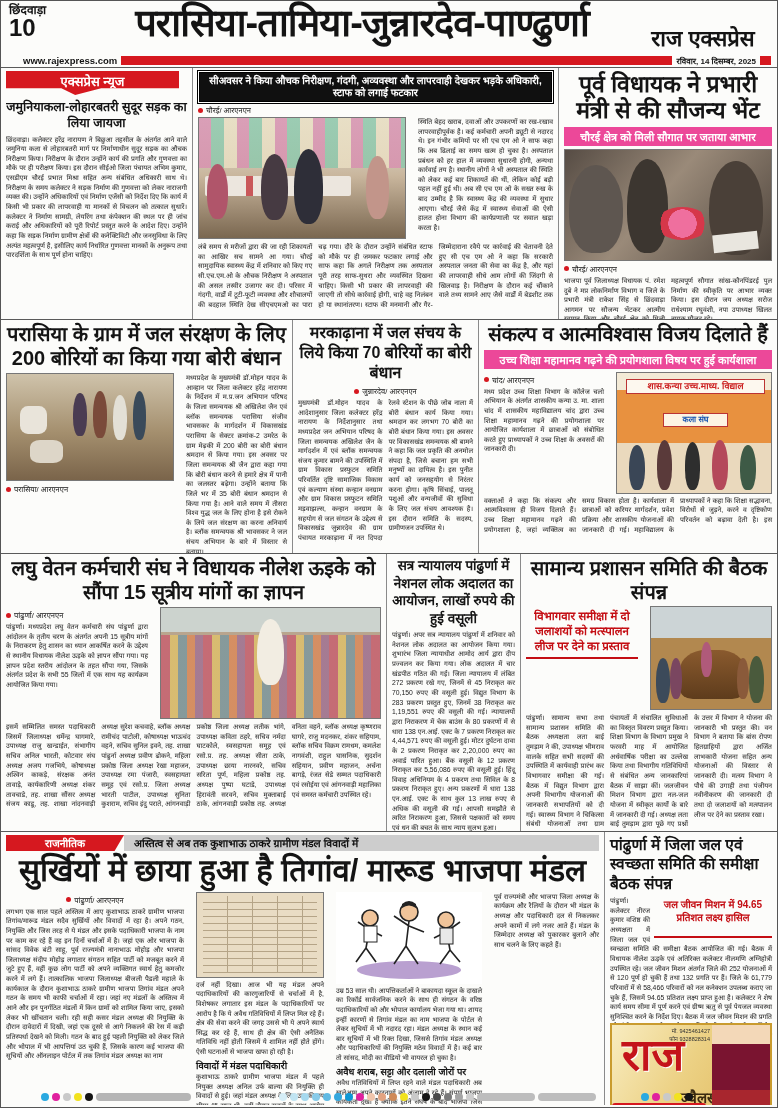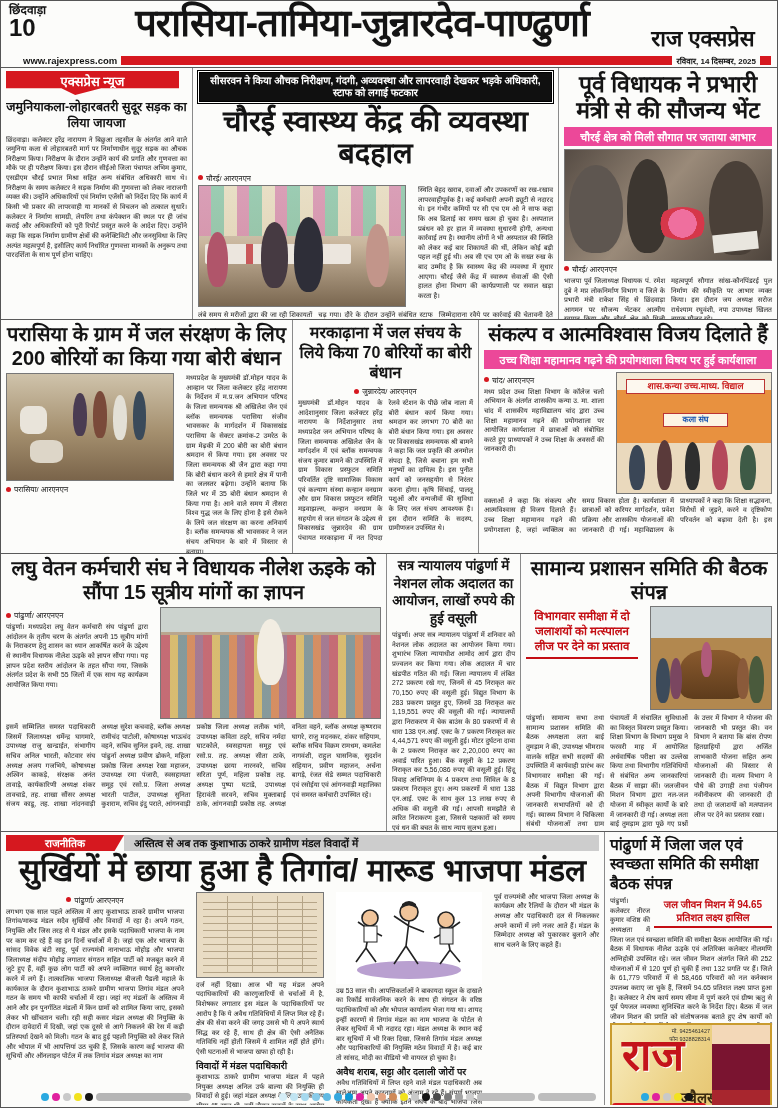--- a/index.html
+++ b/index.html
@@ -68,21 +68,21 @@
   .ph-doc .lines{position:absolute;inset:4% 5%;
      background:repeating-linear-gradient(180deg,transparent 0 6px,#b5a487 6px 7px),repeating-linear-gradient(90deg,transparent 0 24px,#b5a487 24px 25px)}
   .ph-cartoon{background:#fff}
   
   .labelrow{display:flex;align-items:stretch;height:16px;margin-bottom:2px}
   .polit{background:#d6181f;color:#fff;font-weight:bold;font-size:10.5px;width:118px;text-align:center;
          line-height:16px;clip-path:polygon(0 0,100% 0,92% 100%,0 100%)}
   .graystrip{flex:1;background:#cdcdcd;color:#111;font-weight:bold;font-size:10.5px;line-height:16px;padding-left:10px}
   
   .inset{float:right;width:118px;color:#c40e14;font-weight:bold;font-size:10px;text-align:center;line-height:1.3;
-         border-bottom:2px solid #c40e14;margin:2px 0 2px 4px;padding-bottom:2px}
+         border-bottom:2px solid #c40e14;margin:2px 0 2px 4px;padding-bottom:12px}
   
   .ribbon{background:#d6181f;color:#fff;font-weight:bold;font-size:13px;text-align:center;padding:3px 4px;
           margin:0 8px 4px 0;clip-path:polygon(0 0,100% 0,100% 72%,55% 72%,40% 100%,32% 72%,0 72%);height:24px;line-height:1.2}
   
   .ad{border:2px solid #c99b2e;background:linear-gradient(120deg,#f8ecc0 0%,#ecd184 45%,#ddb457 100%);
       position:relative;height:112px;margin-top:3px;overflow:hidden}
   .ad-phone{position:absolute;right:60px;top:3px;font-size:5.5px;color:#333;text-align:right;line-height:1.4}
   .ad-brand{position:absolute;left:10px;top:8px;font-size:44px;font-weight:bold;color:#c4131a;line-height:1;text-shadow:1px 1px 0 #fff}
   .ad-sub{position:absolute;left:68px;top:62px;font-size:15px;font-weight:bold;color:#3a2a10}
   .ad-note{position:absolute;left:6px;top:84px;font-size:6.5px;color:#4a3a18;font-weight:bold}
@@ -118,22 +118,21 @@
     <span class="redsq"></span>
   </div>
 
   <div class="band" style="height:252px">
     <div class="cell" style="width:192px">
       <div class="ribbon">एक्सप्रेस न्यूज</div>
       <div class="h-xs" style="text-align:center">जमुनियाकला-लोहारबतरी सुदूर सड़क का लिया जायजा</div>
       <div class="body" style="margin-top:3px">छिंदवाड़ा। कलेक्टर हरेंद्र नारायण ने बिछुआ तहसील के अंतर्गत आने वाले जमुनिया कला से लोहारबतरी मार्ग पर निर्माणाधीन सुदूर सड़क का औचक निरीक्षण किया। निरीक्षण के दौरान उन्होंने कार्य की प्रगति और गुणवत्ता का मौके पर ही परीक्षण किया। इस दौरान सीईओ जिला पंचायत अभिम कुमार, एसडीएम चौरई प्रभात मिश्रा सहित अन्य संबंधित अधिकारी साथ थे। निरीक्षण के समय कलेक्टर ने सड़क निर्माण की गुणवत्ता को लेकर नाराजगी व्यक्त की। उन्होंने अधिकारियों एवं निर्माण एजेंसी को निर्देश दिए कि कार्य में किसी भी प्रकार की लापरवाही या मानकों से विचलन को तत्काल सुधारें। कलेक्टर ने निर्माण सामग्री, लेयरिंग तथा कंपेक्शन की स्थल पर ही जांच कराई और अधिकारियों को पूरी रिपोर्ट प्रस्तुत करने के आदेश दिए। उन्होंने कहा कि सड़क निर्माण ग्रामीण क्षेत्रों की कनेक्टिविटी और जनसुविधा के लिए अत्यंत महत्वपूर्ण है, इसीलिए कार्य निर्धारित गुणवत्ता मानकों के अनुरूप तथा पारदर्शिता के साथ पूर्ण होना चाहिए।</div>
     </div>
     <div class="cell" style="width:366px">
-      <div class="kicker">सीसरवन ने किया औचक निरीक्षण, गंदगी, अव्यवस्था और लापरवाही देखकर भड़के अधिकारी, स्टाफ को लगाई फटकार</div>
-      <div class="h-xl">चौरई स्वास्थ्य केंद्र की व्यवस्था बदहाल</div>
+      <div class="kicker">सीअवसर ने किया औचक निरीक्षण, गंदगी, अव्यवस्था और लापरवाही देखकर भड़के अधिकारी, स्टाफ को लगाई फटकार</div>
       <div class="byline">
         <span class="bdot"></span>
         <span>चौरई/ आरएनएन</span>
       </div>
       <div class="row">
         <div class="ph ph-hospital" style="width:208px;height:122px">
           <div class="curt"></div>
           <div class="beds"></div>
           <div class="blob" style="left:30%;top:30%;width:13%;height:55%;background:#463a42"></div>
           <div class="blob" style="left:46%;top:26%;width:14%;height:62%;background:#2e2e38"></div>

